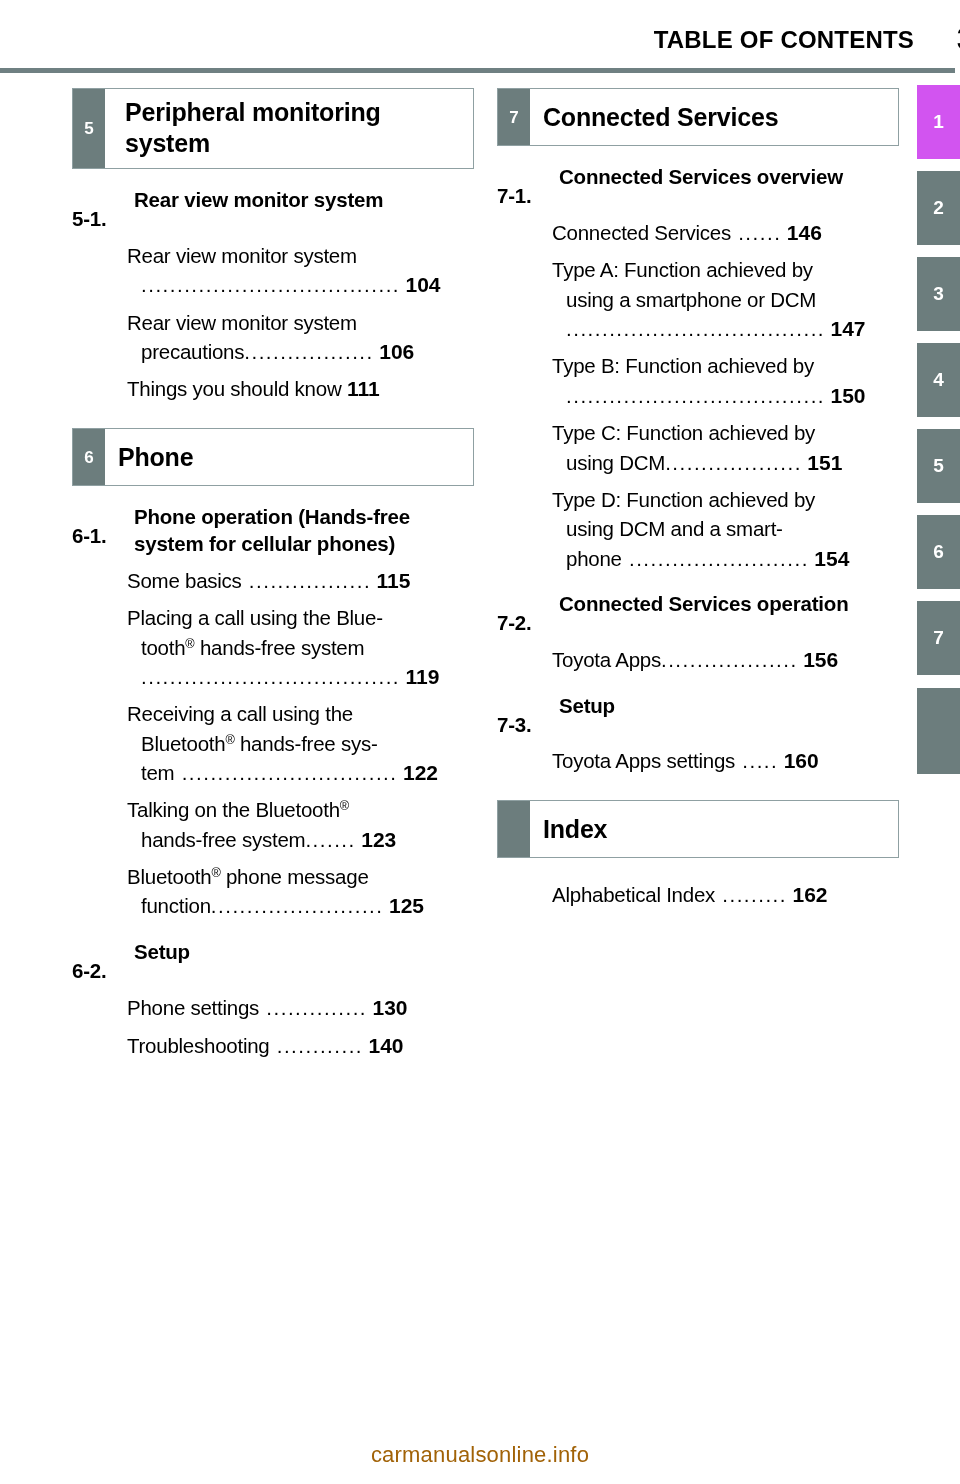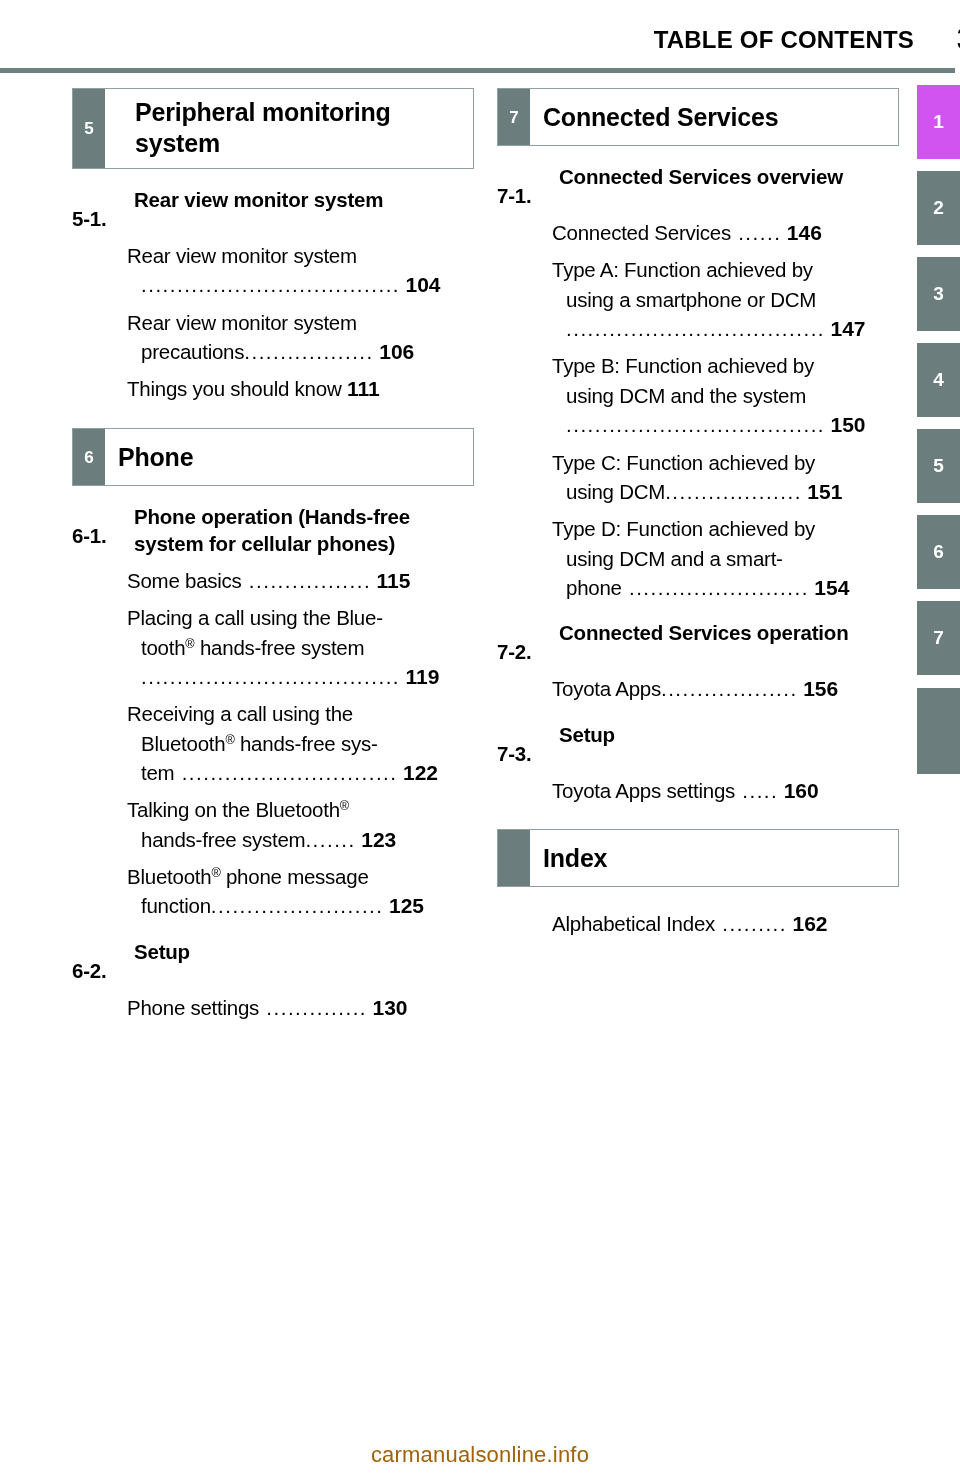--- a/index.html
+++ b/index.html
@@ -107,21 +107,21 @@
     line-height: 1;
   }
   .section-box .title {
     flex: 1 1 auto;
     font-size: 25px;
     font-weight: bold;
     line-height: 1.22;
     padding: 8px 6px 10px 13px;
     letter-spacing: -0.2px;
   }
-  .section-box.tall .title { padding: 8px 6px 10px 30px; }
+  .section-box.tall .title { padding: 8px 6px 10px 20px; }
   .section-box.short { height: 58px; }
   .section-box.short .title {
     display: flex;
     align-items: center;
     padding: 0 6px 0 13px;
   }
 
   
   .subsec {
     display: flex;
@@ -273,20 +273,23 @@
   </div>
 
   <div class="subsec">
     <span class="sub-num">6-2.</span>
     <span class="sub-title">Setup</span>
   </div>
   <div class="entry">
     <span class="etext">Phone settings</span><span class="leader"> ..............</span> <span class="pg">130</span>
   </div>
 
+  <div class="entry">
+    <span class="etext">Troubleshooting</span><span class="leader"> ............</span> <span class="pg">140</span>
+  </div>
 
 </div>
 
 <div class="column right">
 
   <div class="section-box short">
     <div class="num">7</div>
     <div class="title">Connected Services</div>
   </div>
 
@@ -300,21 +303,20 @@
   </div>
 
   <div class="entry">
     <span class="etext">Type A: Function achieved by</span>
     <span class="cont">using a smartphone or DCM</span>
     <span class="pgline"><span class="leader">....................................</span> <span class="pg">147</span></span>
   </div>
 
   <div class="entry">
     <span class="etext">Type B: Function achieved by</span>
-    <span class="cont">using DCM and the system</span>
     <span class="pgline"><span class="leader">....................................</span> <span class="pg">150</span></span>
   </div>
 
   <div class="entry">
     <span class="etext">Type C: Function achieved by</span>
     <span class="pgline"><span>using DCM</span><span class="leader">...................</span> <span class="pg">151</span></span>
   </div>
 
   <div class="entry">
     <span class="etext">Type D: Function achieved by</span>

